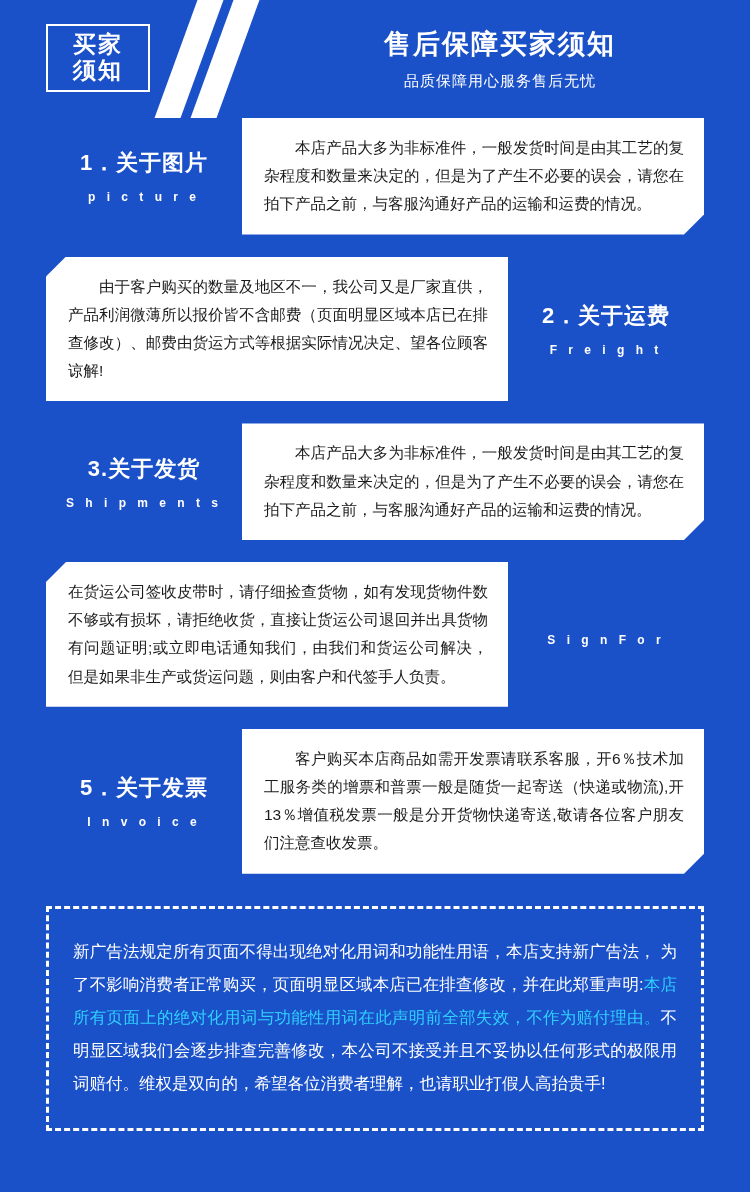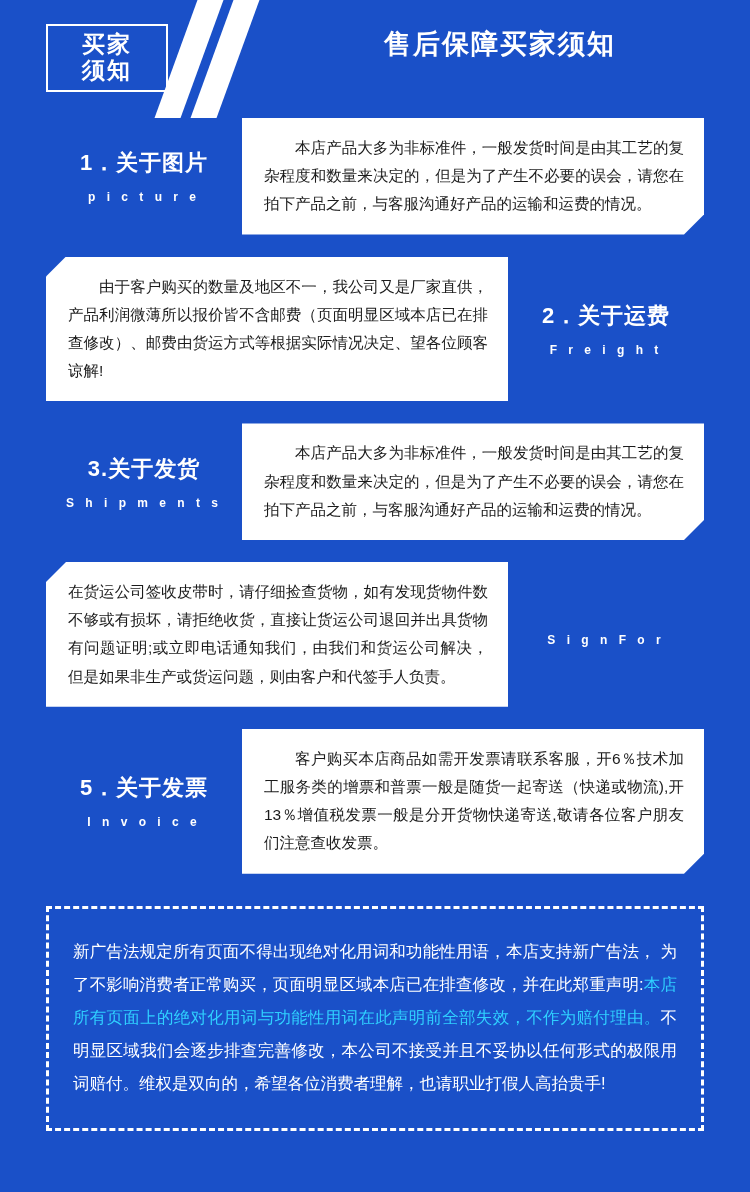--- a/index.html
+++ b/index.html
@@ -19,21 +19,21 @@
   .header {
     position: relative;
     height: 118px;
     background: #1a50c8;
     overflow: hidden;
   }
   .header-badge {
     position: absolute;
     left: 46px;
     top: 24px;
-    width: 122px;
+    width: 104px;
     height: 68px;
     border: 2px solid #ffffff;
     box-sizing: border-box;
     display: flex;
     flex-direction: column;
     align-items: center;
     justify-content: center;
     line-height: 1.12;
   }
   .header-badge span {
@@ -157,20 +157,21 @@
 
 <div class="header">
   <div class="header-badge">
     <span>买家</span>
     <span>须知</span>
   </div>
   <div class="slash s1"></div>
   <div class="slash s2"></div>
   <div class="header-titles">
     <div class="header-title">售后保障买家须知</div>
+    <div class="header-sub">品质保障用心服务售后无忧</div>
   </div>
 </div>
 
 <div class="rows">
 
   <div class="row left">
     <div class="row-inner">
       <div class="label">
         <div class="cn">1．关于图片</div>
         <div class="en">p i c t u r e</div>

